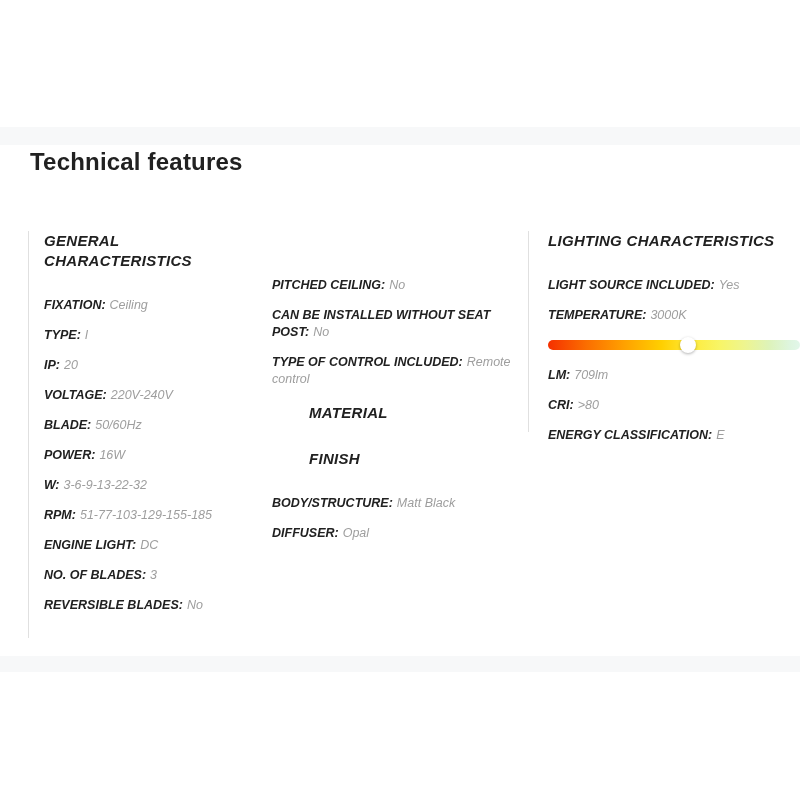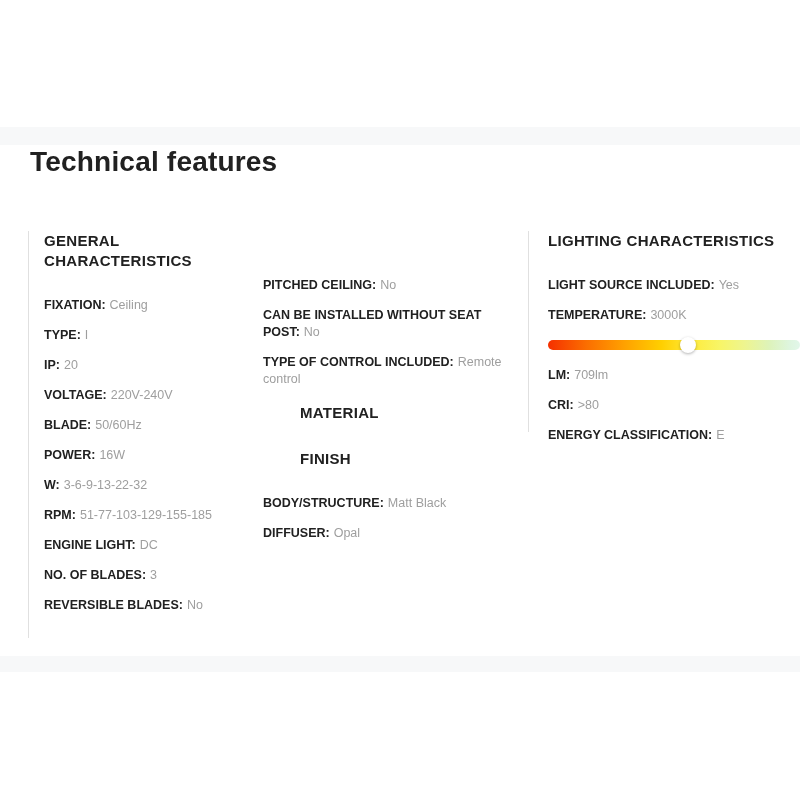--- a/index.html
+++ b/index.html
@@ -4,30 +4,30 @@
 <style>
   * { margin:0; padding:0; box-sizing:border-box; }
   html,body { width:800px; height:800px; background:#ffffff;
               font-family:"Liberation Sans", sans-serif; }
   .stage { position:relative; width:800px; height:800px; overflow:hidden; background:#ffffff; }
 
   .band { position:absolute; left:0; width:800px; background:#f7f8f9; }
   .band-top { top:127px; height:18px; }
   .band-bottom { top:656px; height:16px; }
 
-  .page-title { position:absolute; left:30px; top:148px; font-size:28px; line-height:28px;
+  .page-title { position:absolute; left:30px; top:148px; font-size:24px; line-height:28px;
                 font-weight:700; color:#212121; letter-spacing:.2px; }
 
   .vline { position:absolute; width:1px; background:#e0e0e0; }
   .vline-general { left:28px; top:231px; height:407px; }
   .vline-lighting { left:528px; top:231px; height:201px; }
 
-  .col { position:absolute; top:231px; }
+  .col { position:absolute; top:231px;font-style:italic; }
   .col-a { left:44px;  width:206px; }
-  .col-b { left:263px; width:252px; padding-top:46px; }
+  .col-b { left:272px; width:252px; padding-top:46px; }
   .col-c { left:548px; width:252px; }
 
   .sec-heading { font-size:15px; line-height:20px; font-weight:700; color:#212121;
                  letter-spacing:.3px; margin:0 0 26px 0; }
   .sec-heading.mid { margin-top:15px;margin-left:37px; }
 
   .row { font-size:12.5px; line-height:17px; margin-bottom:13px; color:#9e9e9e; }
   .row .lbl { font-weight:700; color:#212121; }
   .row .val { color:#9e9e9e; margin-left:4px; }
 

